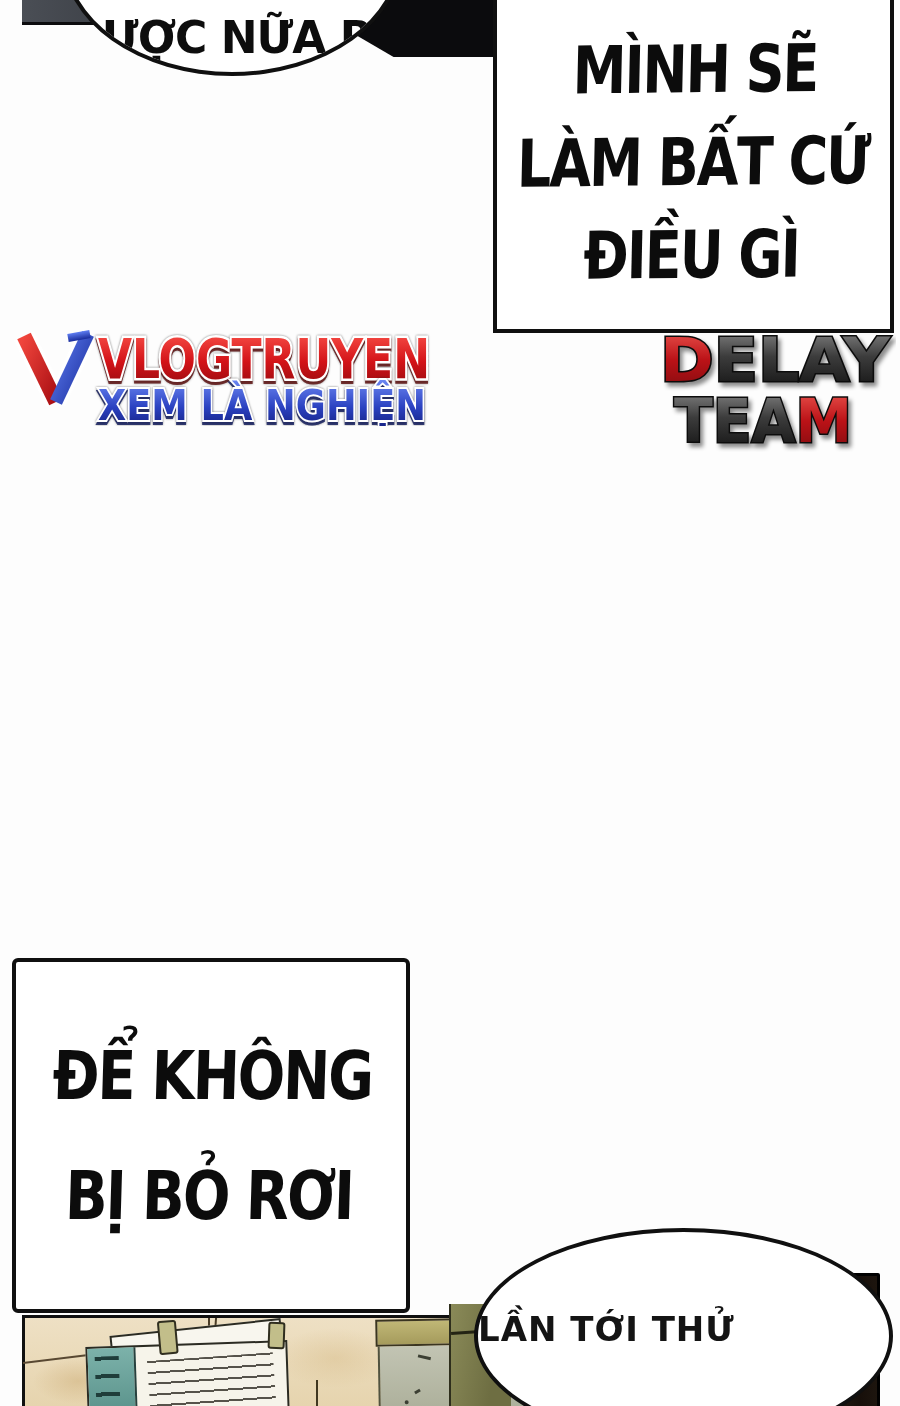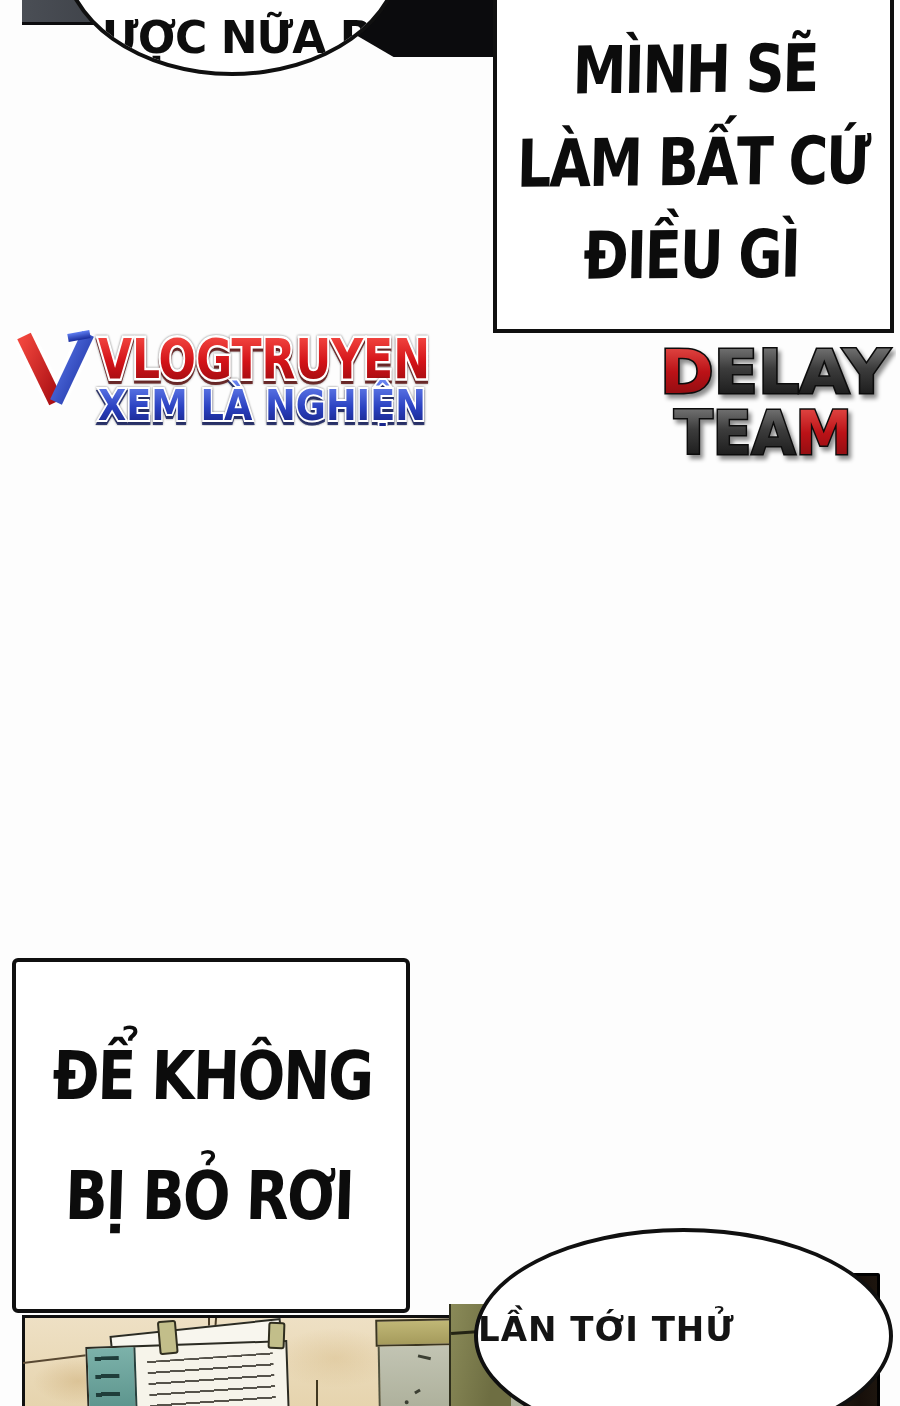--- a/index.html
+++ b/index.html
@@ -53,21 +53,21 @@
     background:#ffffff;border:4px solid #101010;border-radius:6px;box-sizing:border-box;z-index:4;
     display:flex;align-items:center;justify-content:center;
   }
   .panel-bl .big-lines{
     transform:scaleY(1.2) skewX(-2deg);
     text-align:center;font-weight:900;color:#0c0c0c;font-size:56px;
     line-height:100px;letter-spacing:-2px;white-space:nowrap;
   }
   
   .watermark{position:absolute;left:10px;top:320px;width:424px;height:106px;z-index:3;}
-  .teamlogo{position:absolute;left:658px;top:336px;width:238px;height:128px;z-index:3;}
+  .teamlogo{position:absolute;left:658px;top:324px;width:238px;height:128px;z-index:3;}
   svg text{font-family:"DejaVu Sans","Liberation Sans",sans-serif;}
   
   .scene{
     position:absolute;left:22px;top:1315px;width:856px;height:91px;
     background:linear-gradient(180deg,#eee0c4 0%,#e6d4ae 100%);
     border-top:3px solid #101010;border-left:3px solid #101010;
     box-sizing:border-box;z-index:2;overflow:visible;
   }
   .blot{position:absolute;border-radius:50%;pointer-events:none;}
   .blot.a{left:8px;top:40px;width:90px;height:46px;background:radial-gradient(closest-side,rgba(203,170,115,.45),rgba(203,170,115,0));}

